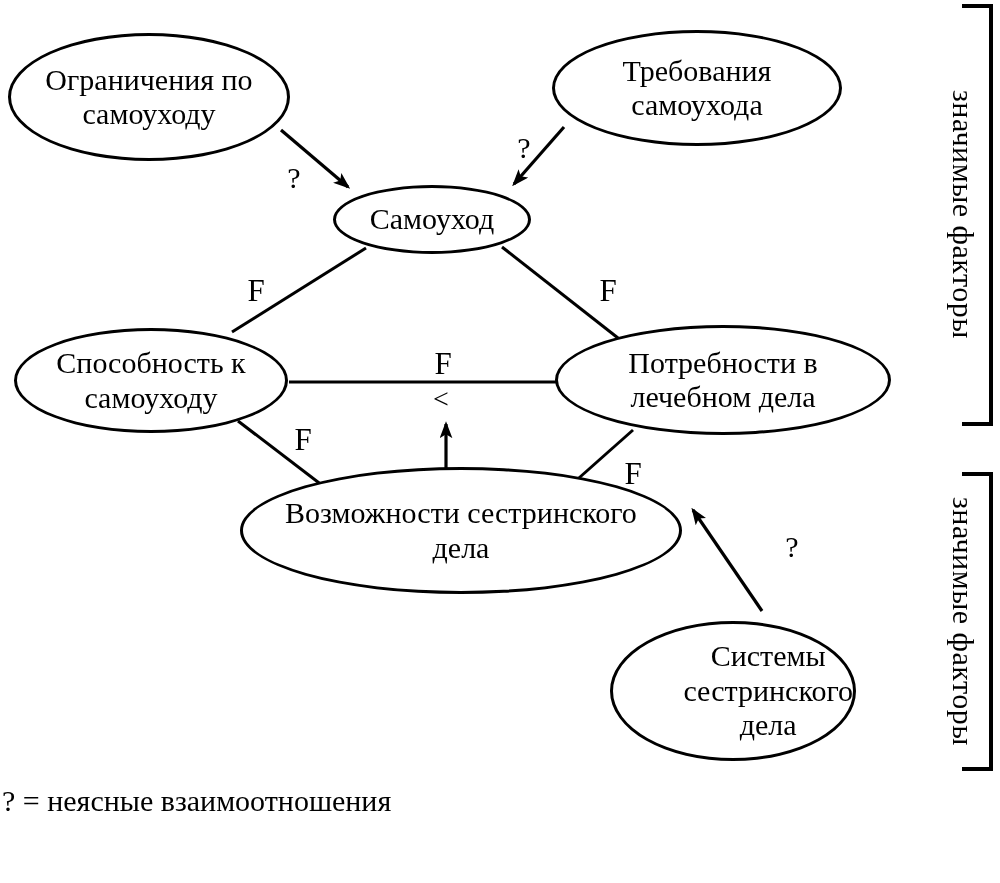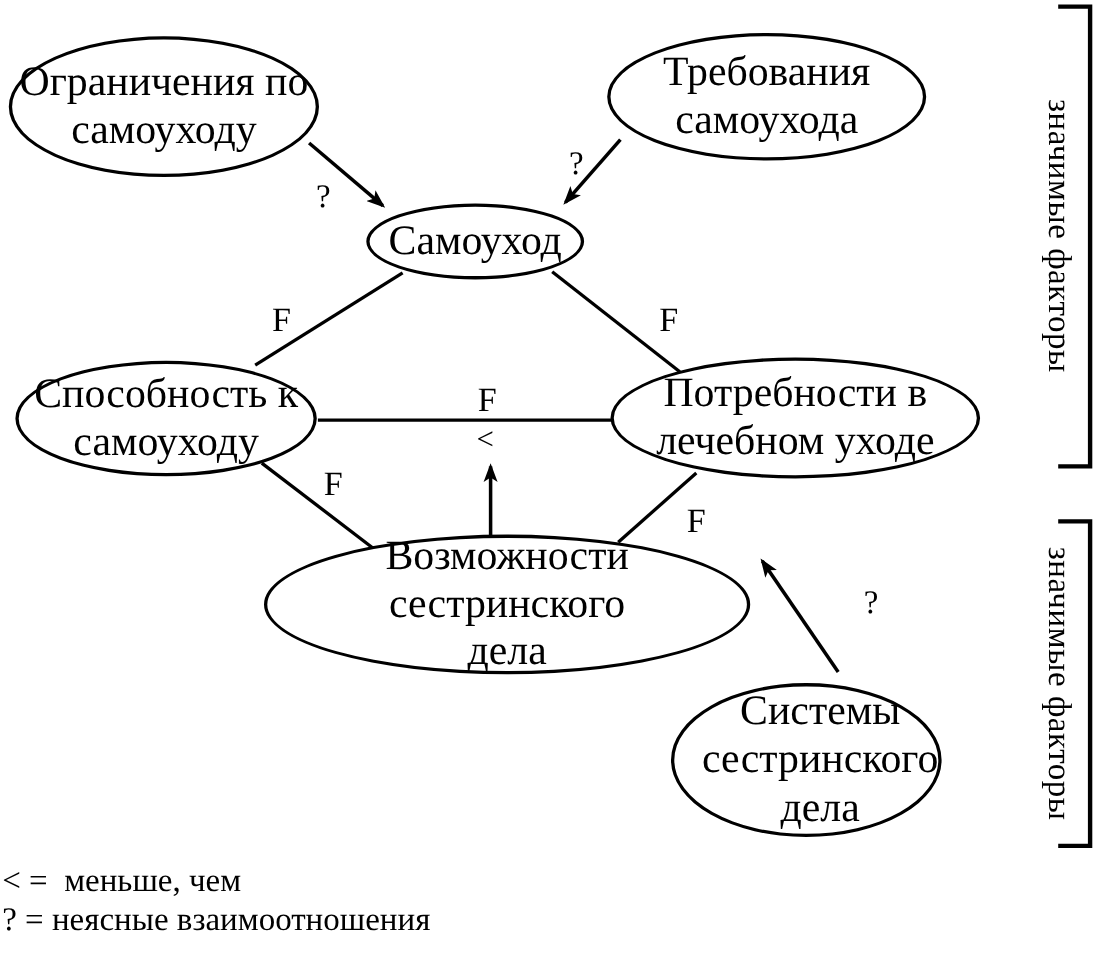--- a/index.html
+++ b/index.html
@@ -6,29 +6,29 @@
   #canvas {
     position:relative; width:1000px; height:883px; background:#ffffff;
     font-family:"Liberation Serif","DejaVu Serif",serif; color:#000;
     overflow:hidden;
   }
   #edges { position:absolute; left:0; top:0; width:1000px; height:883px; z-index:1; }
   .node {
     position:absolute; z-index:2; box-sizing:border-box;
     border:3.5px solid #000; border-radius:50%; background:#fff;
     display:flex; align-items:center; justify-content:center;
-    text-align:center; font-size:38px; line-height:1.15;
+    text-align:center; font-size:30px; line-height:1.15;
   }
   .node span { white-space:pre-line; display:block; }
   .n-limitations  { left:8px;   top:33px;  width:282px; height:128px; }
   .n-demands      { left:552px; top:30px;  width:290px; height:116px; }
   .n-selfcare     { left:333px; top:185px; width:198px; height:69px;  }
   .n-ability      { left:14px;  top:328px; width:274px; height:105px;align-items:center; }
   .n-needs        { left:555px; top:325px; width:336px; height:110px; }
-  .n-capabilities { left:240px; top:486px; width:442px; height:127px; }
+  .n-capabilities { left:240px; top:467px; width:442px; height:127px; }
   .n-systems      { left:610px; top:621px; width:246px; height:140px;justify-content:flex-end; }
 
   .edge { stroke:#000; stroke-width:3; fill:none; }
   .arrow { stroke:#000; stroke-width:3.2; fill:none; }
   .bracket { stroke:#000; stroke-width:4; fill:none; }
   text.flabel { font:31px "Liberation Serif","DejaVu Serif",serif; fill:#000; text-anchor:middle; }
   text.qlabel { font:30px "Liberation Serif","DejaVu Serif",serif; fill:#000; text-anchor:middle; }
   text.ltlabel { font:28px "Liberation Serif","DejaVu Serif",serif; fill:#000; text-anchor:middle; }
 
   .side-label {
@@ -89,33 +89,32 @@
   <div class="node n-demands">
     <span>Требования
 самоухода</span>
   </div>
   <div class="node n-ability">
     <span>Способность к
 самоуходу</span>
   </div>
   <div class="node n-needs">
     <span>Потребности в
-лечебном уходе</span>
+лечебном дела</span>
   </div>
   <div class="node n-capabilities">
     <span>Возможности сестринского
 дела</span>
   </div>
   <div class="node n-systems">
     <span>Системы
 сестринского
 дела</span>
   </div>
 
   <div class="side-label side-label-1">значимые факторы</div>
   <div class="side-label side-label-2">значимые факторы</div>
 
   <div id="legend">
-    <div>&lt; =  меньше, чем</div>
     <div>? = неясные взаимоотношения</div>
   </div>
 
 </div>
 
 </body></html>

